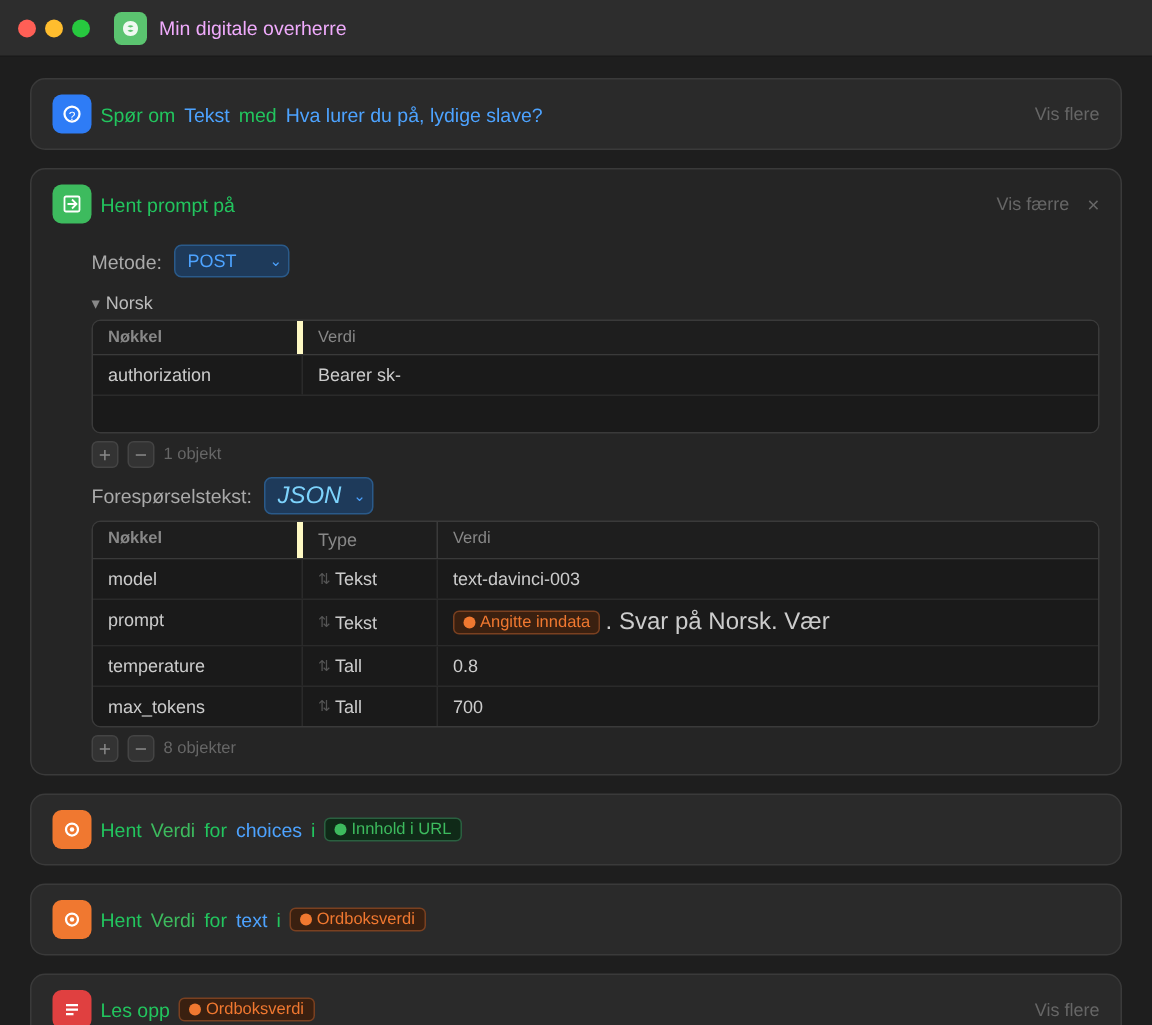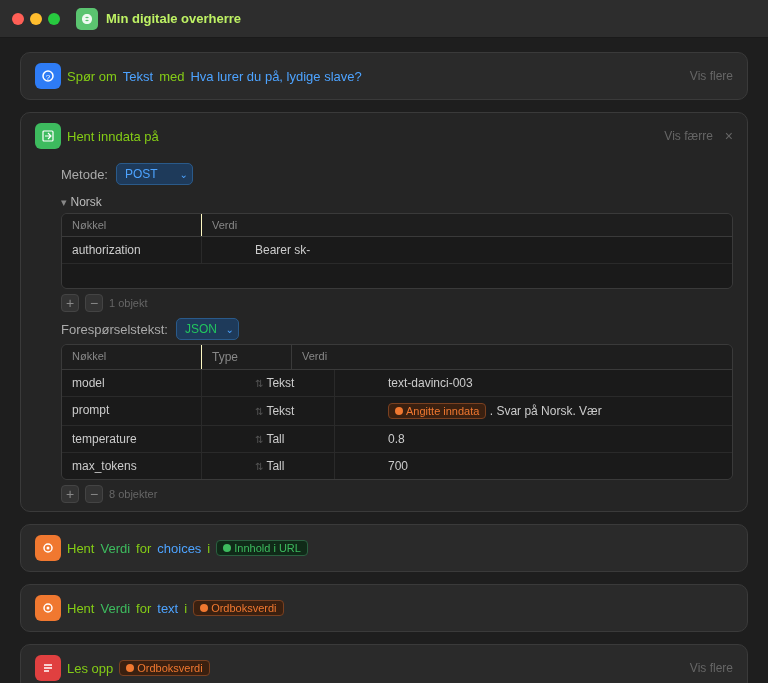--- a/index.html
+++ b/index.html
@@ -38,23 +38,23 @@
       width: 22px;
       height: 22px;
       background: #5bc470;
       border-radius: 5px;
       display: flex;
       align-items: center;
       justify-content: center;
       margin-left: 8px;
     }
     .titlebar-title {
-      color: #bef264;
-      font-size: 13px;
-      font-weight: 700;
+      color: #f0abfc;
+      font-size: 13px;
+      font-weight: 400;
     }
 
     
     .content {
       padding: 14px 20px;
       display: flex;
       flex-direction: column;
       gap: 6px;
       overflow-y: auto;
       height: calc(683px - 38px);
@@ -83,21 +83,21 @@
       justify-content: center;
       font-size: 14px;
       flex-shrink: 0;
     }
     .icon-blue { background: #2e7cf6; }
     .icon-green { background: #3dbb5e; }
     .icon-orange { background: #f07830; }
     .icon-red { background: #e04040; }
 
     .card-label {
-      color: #84cc16;
+      color: #22c55e;
       font-size: 13px;
     }
     .card-value-blue {
       color: #4da3ff;
       font-size: 13px;
       font-weight: 500;
     }
     .card-value-green {
       color: #3dbb5e;
       font-size: 13px;
@@ -207,43 +207,42 @@
     .table-header {
       display: flex;
       background: #1e1e1e;
       border-bottom: 1px solid #3a3a3a;
     }
     .table-col-key {
       width: 140px;
       padding: 5px 10px;
       color: #888;
       font-size: 11px;
-      font-weight: 400;
-      border-right: 1px solid #fef9c3;
+      font-weight: 700;
+      border-right: 4px solid #fef9c3;
     }
     .table-col-val {
       flex: 1;
       padding: 5px 10px;
       color: #888;
       font-size: 11px;
       font-weight: 500;
     }
     .table-col-type {
       width: 90px;
       padding: 5px 10px;
       color: #888;
       font-size: 12px;
       font-weight: 500;
       border-right: 1px solid #3a3a3a;
     }
     .table-row-data {
       display: flex;
       border-bottom: 1px solid #2a2a2a;
       background: #1a1a1a;
-      gap: 43px;
     }
     .table-row-data:last-child {
       border-bottom: none;
     }
     .table-cell-key {
       width: 140px;
       padding: 6px 10px;
       color: #ccc;
       font-size: 12px;
       border-right: 1px solid #2a2a2a;
@@ -313,25 +312,26 @@
       font-size: 13px;
     }
     .json-select-wrapper {
       position: relative;
       display: inline-block;
     }
     .json-select {
       background: #1e3a5a;
       border: 1px solid #2a5a8a;
       border-radius: 5px;
-      color: #22c55e;
-      font-size: 12px;
+      color: #7dd3fc;
+      font-size: 16px;
       padding: 3px 20px 3px 8px;
       cursor: pointer;
       appearance: none;
+      font-style: italic;
     }
     .json-select-wrapper::after {
       content: '⌄';
       position: absolute;
       right: 5px;
       top: 50%;
       transform: translateY(-50%);
       color: #4da3ff;
       font-size: 10px;
       pointer-events: none;
@@ -414,21 +414,21 @@
 
   <div class="card-expanded">
 
     <div class="card-expanded-header">
       <div class="card-icon icon-green">
         <svg width="14" height="14" viewBox="0 0 14 14" fill="white">
           <rect x="2" y="2" width="10" height="10" rx="1" fill="none" stroke="white" stroke-width="1.2"></rect>
           <path d="M4 7 L10 7 M7 4 L10 7 L7 10" stroke="white" stroke-width="1.2" fill="none"></path>
         </svg>
       </div>
-      <span class="card-label">Hent inndata på</span>
+      <span class="card-label">Hent prompt på</span>
       <span class="vis-flere">Vis færre</span>
       <span class="close-x">×</span>
     </div>
 
     <div class="method-row">
       <span class="method-label">Metode:</span>
       <div class="method-select-wrapper">
         <select class="method-select">
           <option>POST</option>
           <option>GET</option>
@@ -492,21 +492,21 @@
         <div class="table-cell-key">prompt</div>
         <div class="table-cell-type">
           <span class="type-arrows">⇅</span>
           Tekst
         </div>
         <div class="table-cell-val">
           <span class="value-pill value-pill-orange">
             <span class="value-pill-dot value-pill-dot-orange"></span>
             Angitte inndata
           </span>
-          <span style="color:#ccc;font-size:12px;"> . Svar på Norsk. Vær</span>
+          <span style="color:#ccc;font-size:16px;"> . Svar på Norsk. Vær</span>
         </div>
       </div>
 
       <div class="table-row-data">
         <div class="table-cell-key">temperature</div>
         <div class="table-cell-type">
           <span class="type-arrows">⇅</span>
           Tall
         </div>
         <div class="table-cell-val">0.8</div>

